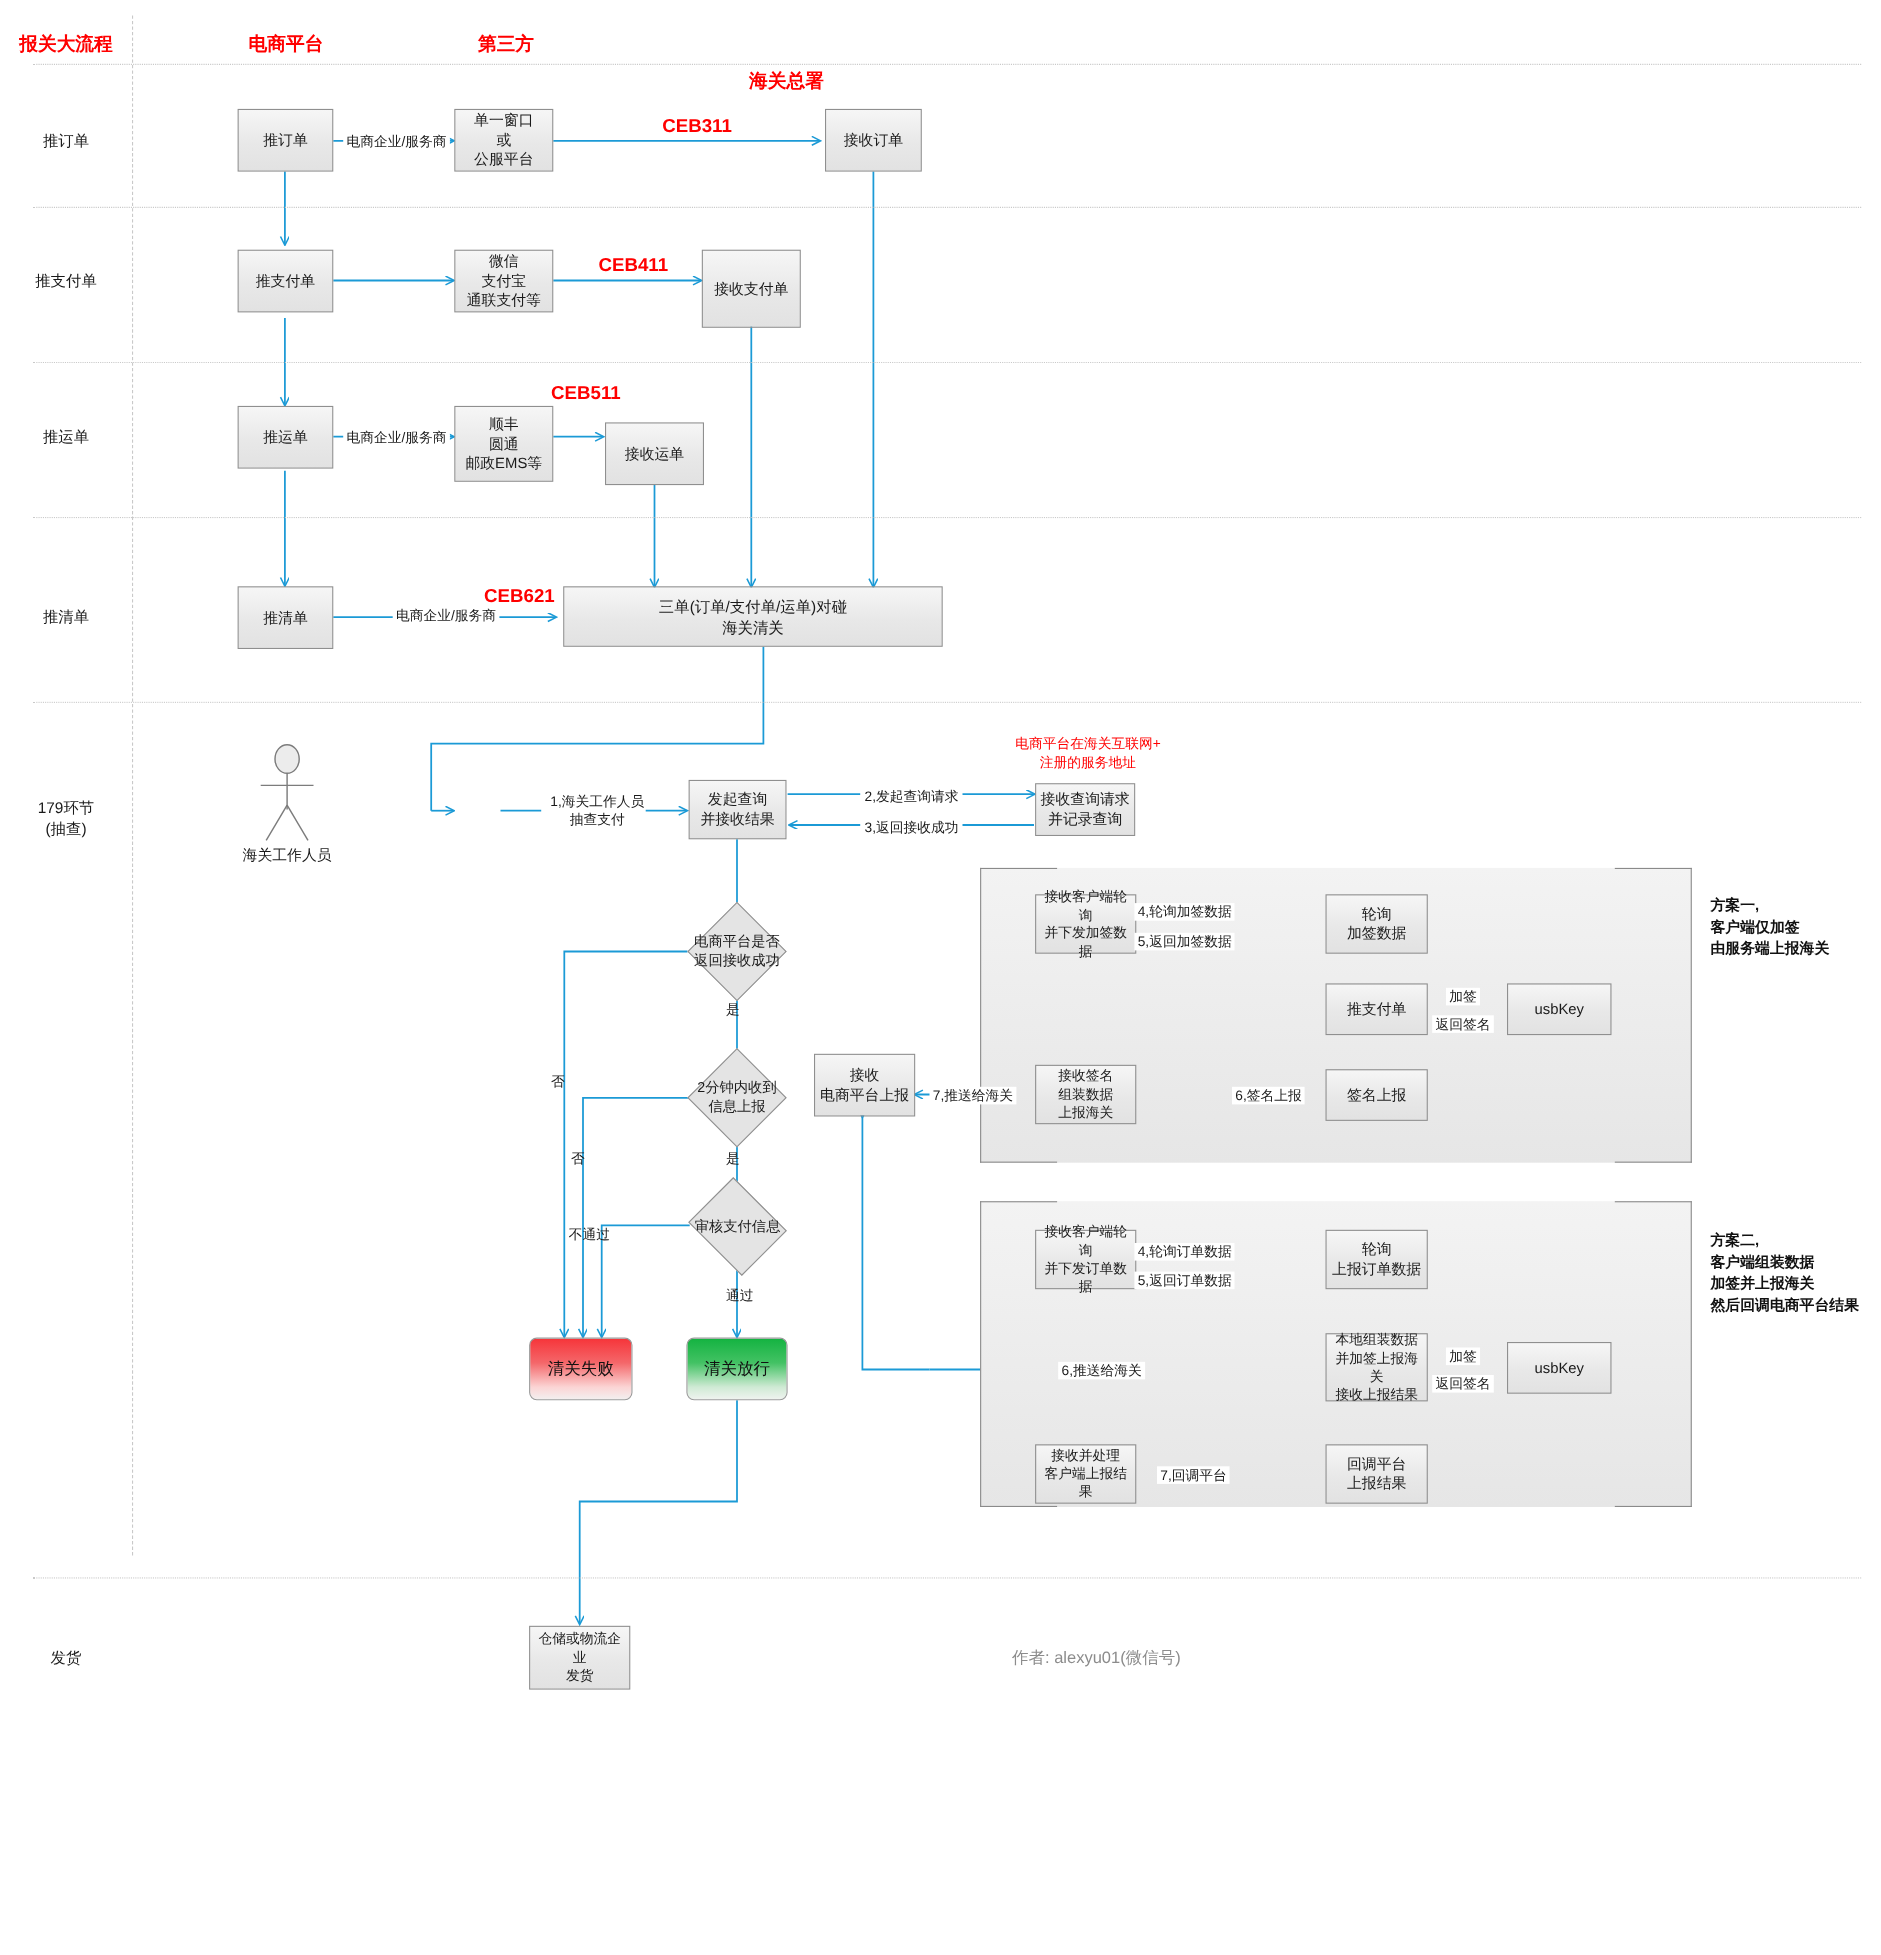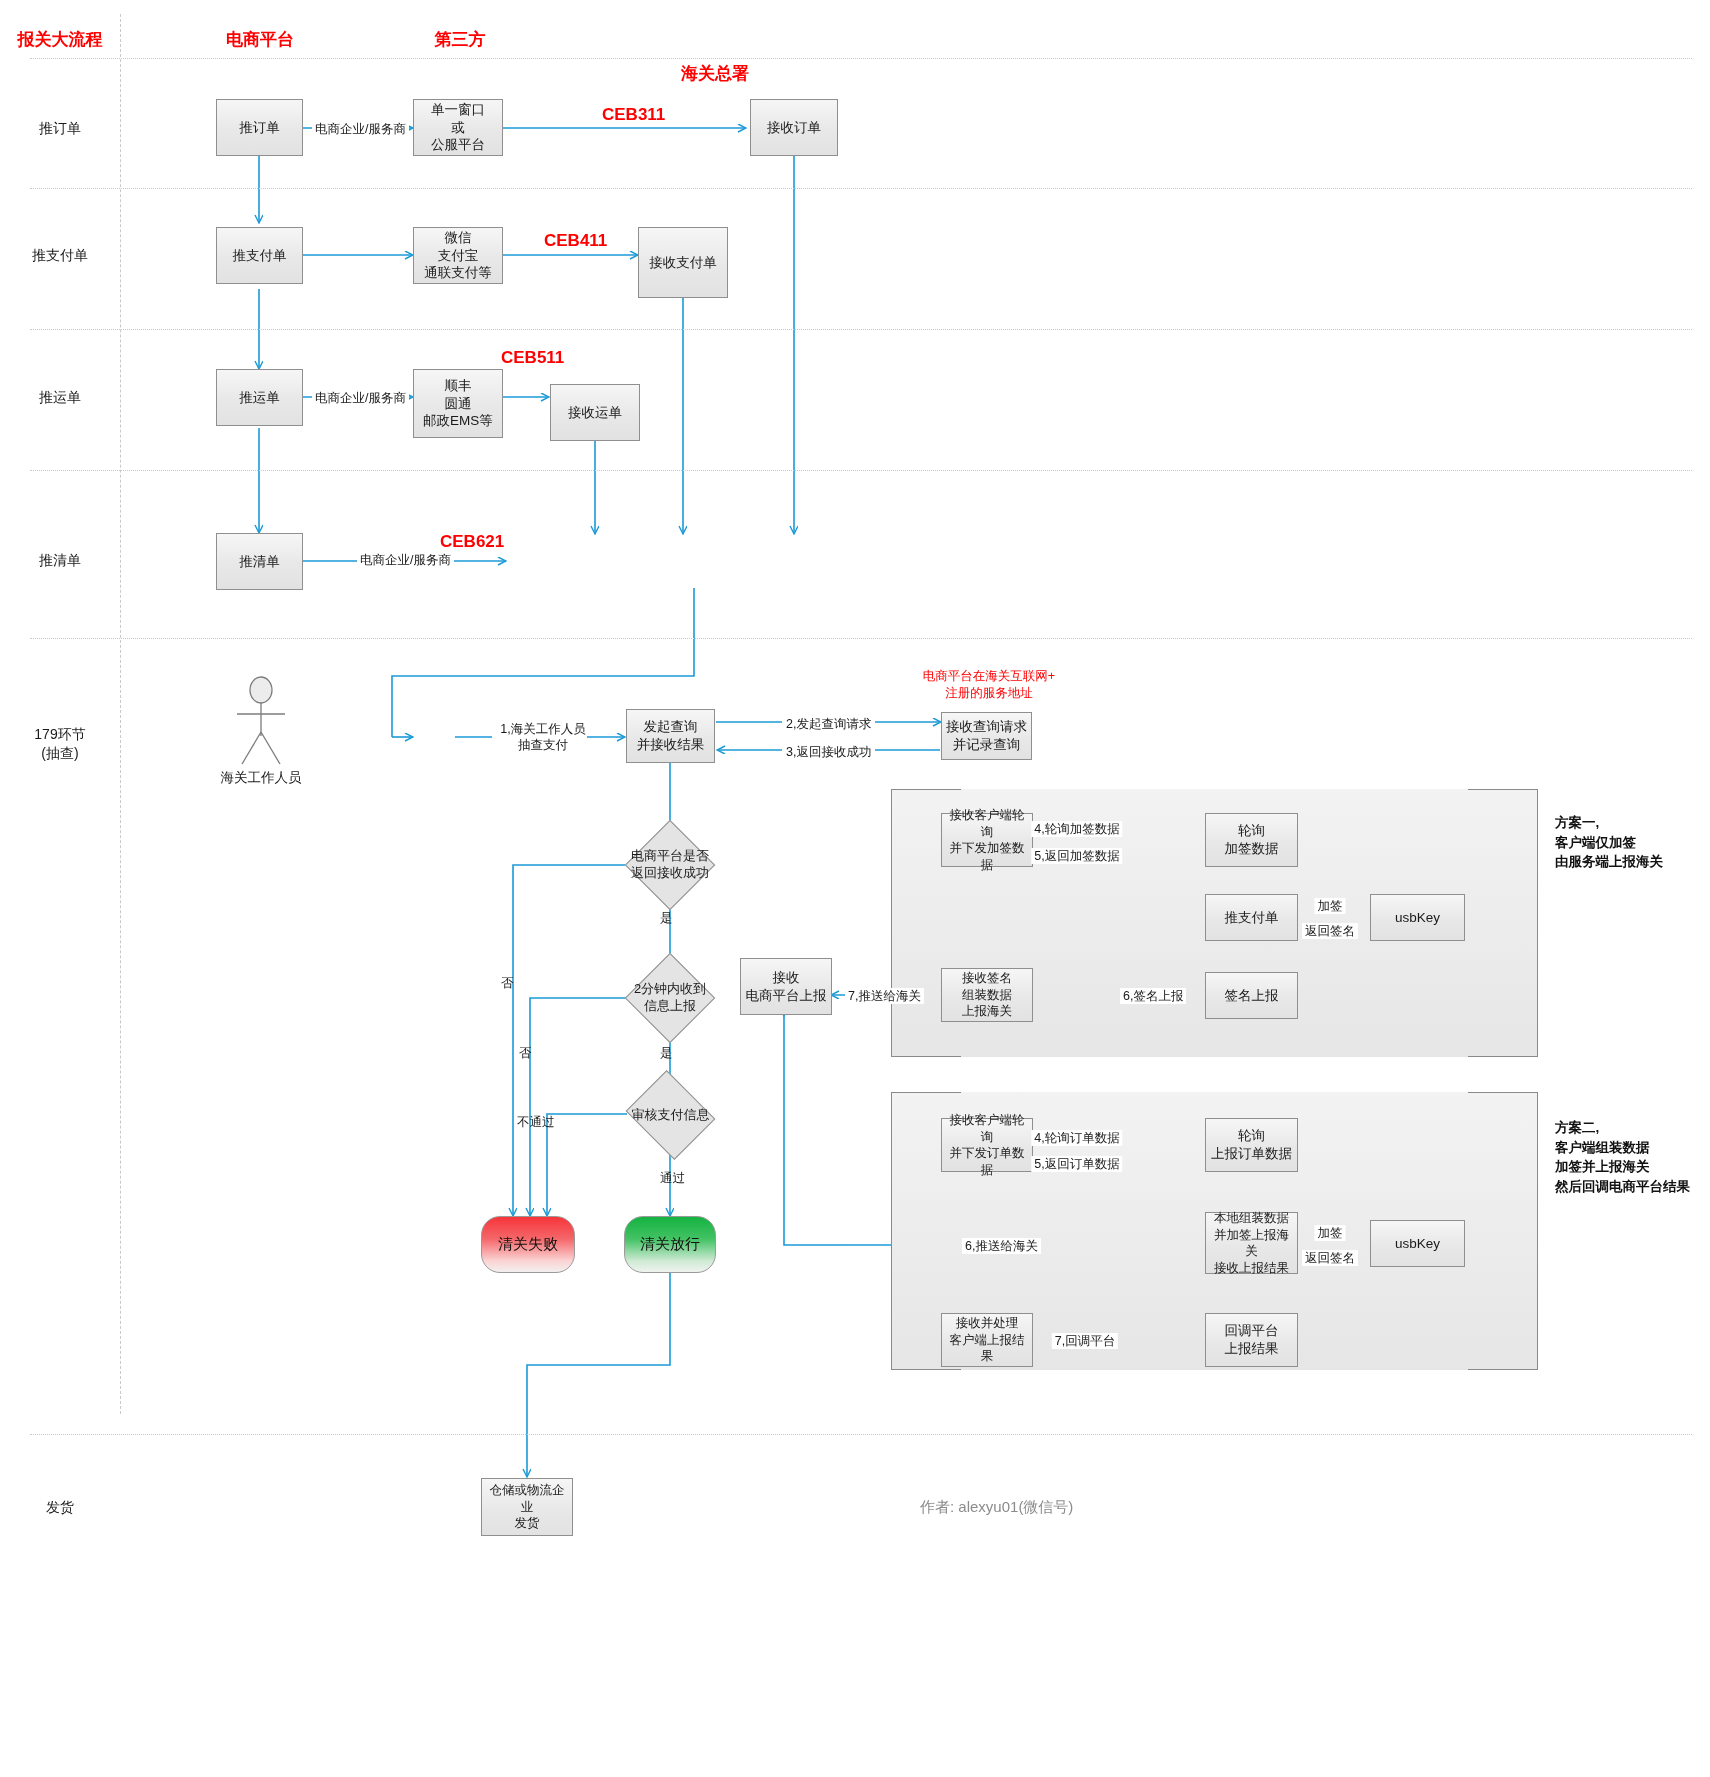--- a/index.html
+++ b/index.html
@@ -22,21 +22,21 @@
   .node.wide{font-size:14px;}
 
   
   .diamond{position:absolute;}
   .diamond .dshape{position:absolute;inset:0;background:#e4e4e4;border:1px solid #8f8f8f;
         transform:rotate(45deg);}
   .diamond .dtext{position:absolute;inset:0;display:flex;align-items:center;justify-content:center;
         text-align:center;font-size:13px;line-height:1.3;color:#1a1a1a;white-space:nowrap;}
 
   
-  .term{position:absolute;border-radius:19px;border:1px solid #9a9a9a;display:flex;align-items:center;
+  .term{position:absolute;border-radius:7px;border:1px solid #9a9a9a;display:flex;align-items:center;
         justify-content:center;font-size:15px;color:#111;box-sizing:border-box;}
   .term.fail{background:linear-gradient(180deg,#f6353a 0%,#f4676a 40%,#fbd4d4 80%,#f3efef 100%);}
   .term.pass{background:linear-gradient(180deg,#14b341 0%,#43c264 40%,#cfead4 80%,#eff3ef 100%);}
 
   
   .panel{position:absolute;box-sizing:border-box;
         background:linear-gradient(180deg,#f3f3f3 0%,#ededed 45%,#e6e6e6 100%);}
   .panel .brk-l{position:absolute;left:0;top:0;bottom:0;border-left:1px solid #8a8a8a;}
   .panel .brk-r{position:absolute;right:0;top:0;bottom:0;border-right:1px solid #8a8a8a;}
   .panel .brk-tl{position:absolute;left:0;top:0;width:70px;border-top:1px solid #8a8a8a;}
@@ -200,20 +200,22 @@
 
   <div class="node" style="left:216px;top:369px;width:87px;height:57px;">推运单</div>
   <div class="node" style="left:413px;top:369px;width:90px;height:69px;white-space:pre-line;">顺丰
 圆通
 邮政EMS等</div>
   <div class="node" style="left:550px;top:384px;width:90px;height:57px;">接收运单</div>
   <div class="elabel" style="left:312px;top:390px;">电商企业/服务商</div>
   <div class="ceb" style="left:501px;top:348px;">CEB511</div>
 
   <div class="node" style="left:216px;top:533px;width:87px;height:57px;">推清单</div>
+  <div class="node wide" style="left:512px;top:533px;width:345px;height:55px;white-space:pre-line;">三单(订单/支付单/运单)对碰
+海关清关</div>
   <div class="elabel" style="left:357px;top:552px;">电商企业/服务商</div>
   <div class="ceb" style="left:440px;top:532px;">CEB621</div>
 
   <svg class="actor" style="left:216px;top:676px;width:90px;height:92px;" viewBox="0 0 90 92">
     <ellipse cx="45" cy="14" rx="11" ry="13" fill="#ececec" stroke="#7c7c7c" stroke-width="1.3"></ellipse>
     <line x1="45" y1="27" x2="45" y2="60" stroke="#7c7c7c" stroke-width="1.3"></line>
     <line x1="21" y1="38" x2="69" y2="38" stroke="#7c7c7c" stroke-width="1.3"></line>
     <line x1="45" y1="56" x2="26" y2="88" stroke="#7c7c7c" stroke-width="1.3"></line>
     <line x1="45" y1="56" x2="64" y2="88" stroke="#7c7c7c" stroke-width="1.3"></line>
   </svg>

